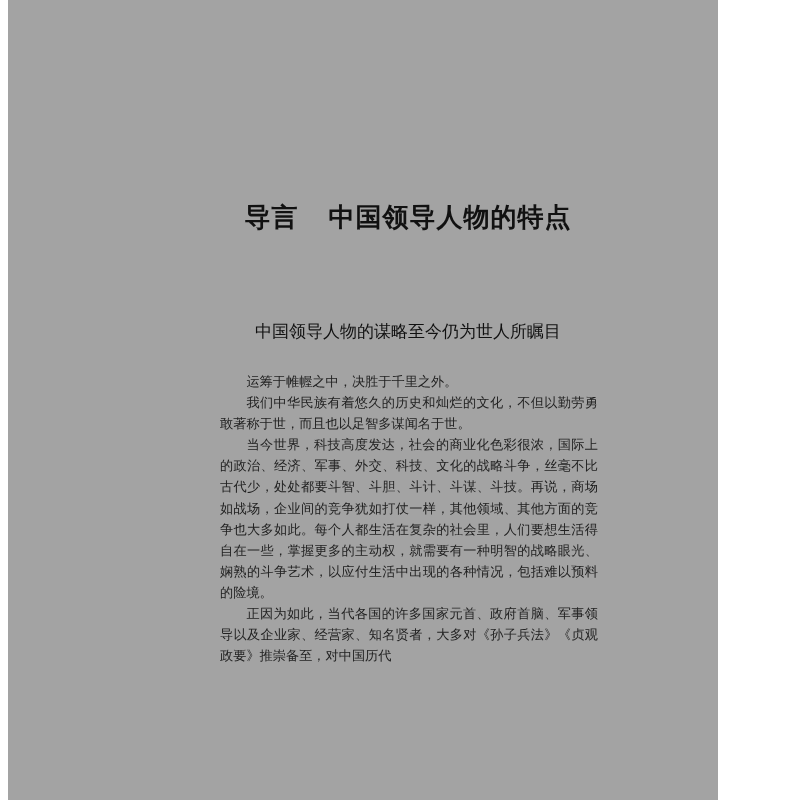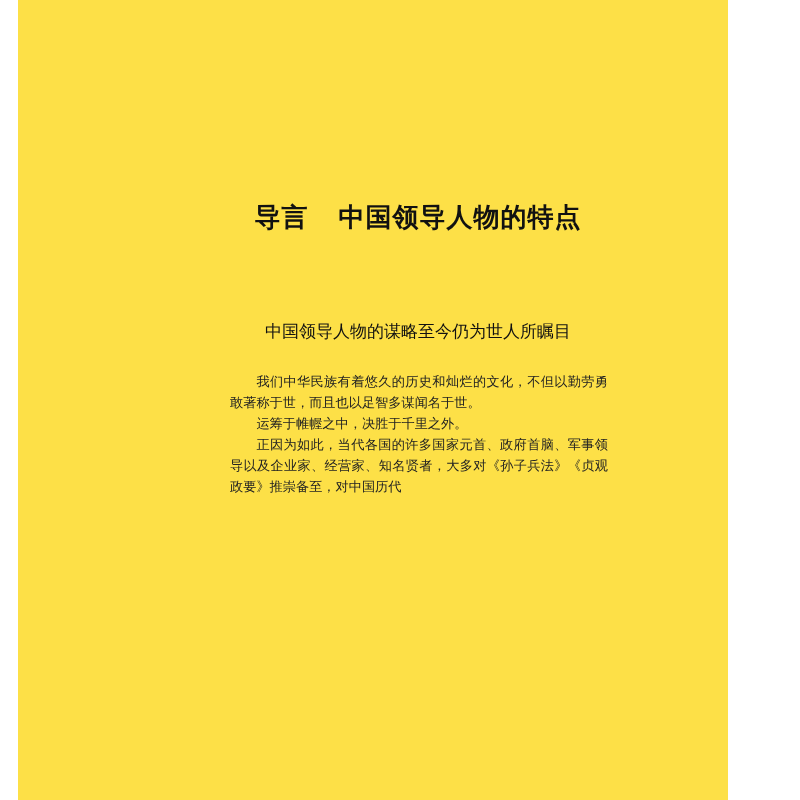--- a/index.html
+++ b/index.html
@@ -1,17 +1,17 @@
 <!DOCTYPE html>
 <html><head>
 <meta charset="utf-8">
 <style>
   html, body { margin: 0; padding: 0; background: #ffffff; }
   body { width: 800px; height: 800px; position: relative; overflow: hidden; }
-  .page { position: absolute; left: 18px; top: 0; width: 710px; height: 800px; background: #fde047; }
+  .page { position: absolute; left: 8px; top: 0; width: 710px; height: 800px; background: #a3a3a3; }
   .chapter-title {
     position: absolute; left: 0; width: 800px; top: 200px;
     text-align: center; font-family: "DejaVu Serif", serif; font-weight: bold;
     font-size: 26px; color: #111; letter-spacing: 1px;
   }
   .chapter-title .sep { display: inline-block; width: 30px; }
   .section-title {
     position: absolute; left: 0; width: 800px; top: 320px;
     text-align: center; font-family: "DejaVu Sans", sans-serif;
     font-size: 17px; color: #111;
@@ -27,17 +27,18 @@
 <body>
 
 <div class="page">
   <div class="chapter-title">
     <span>导言</span><span class="sep"></span><span>中国领导人物的特点</span>
   </div>
 
   <div class="section-title">中国领导人物的谋略至今仍为世人所瞩目</div>
 
   <div class="body-text">
+    <p>运筹于帷幄之中，决胜于千里之外。</p>
     <p>我们中华民族有着悠久的历史和灿烂的文化，不但以勤劳勇敢著称于世，而且也以足智多谋闻名于世。</p>
-    <p>运筹于帷幄之中，决胜于千里之外。</p>
+    <p>当今世界，科技高度发达，社会的商业化色彩很浓，国际上的政治、经济、军事、外交、科技、文化的战略斗争，丝毫不比古代少，处处都要斗智、斗胆、斗计、斗谋、斗技。再说，商场如战场，企业间的竞争犹如打仗一样，其他领域、其他方面的竞争也大多如此。每个人都生活在复杂的社会里，人们要想生活得自在一些，掌握更多的主动权，就需要有一种明智的战略眼光、娴熟的斗争艺术，以应付生活中出现的各种情况，包括难以预料的险境。</p>
     <p>正因为如此，当代各国的许多国家元首、政府首脑、军事领导以及企业家、经营家、知名贤者，大多对《孙子兵法》《贞观政要》推崇备至，对中国历代</p>
   </div>
 </div>
 
 </body></html>

